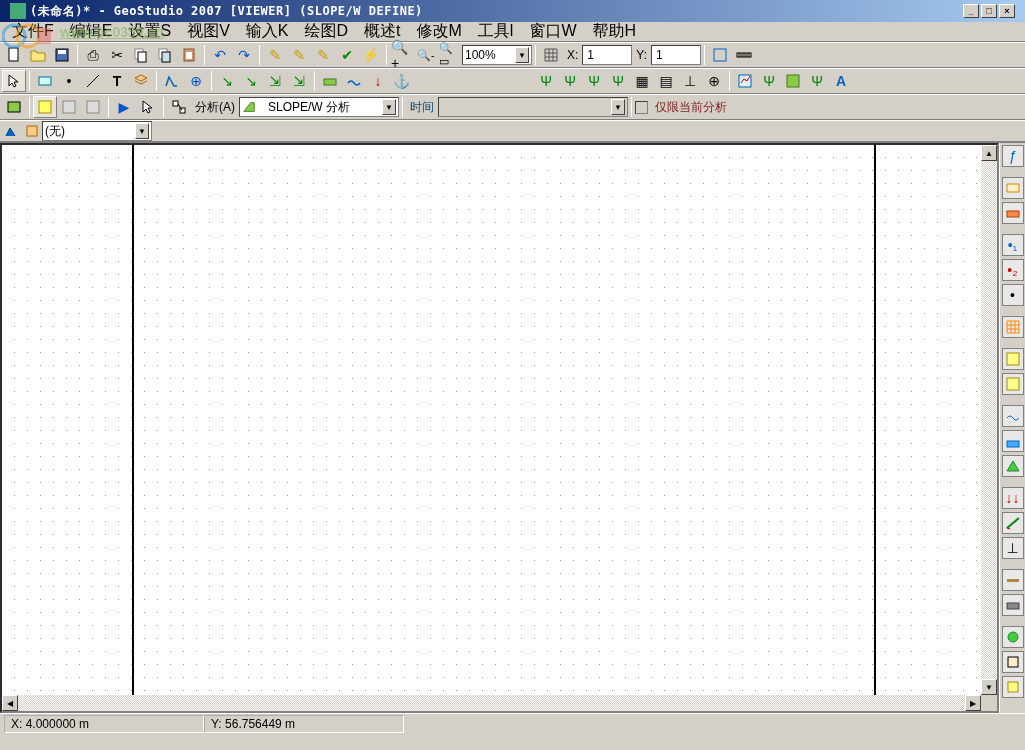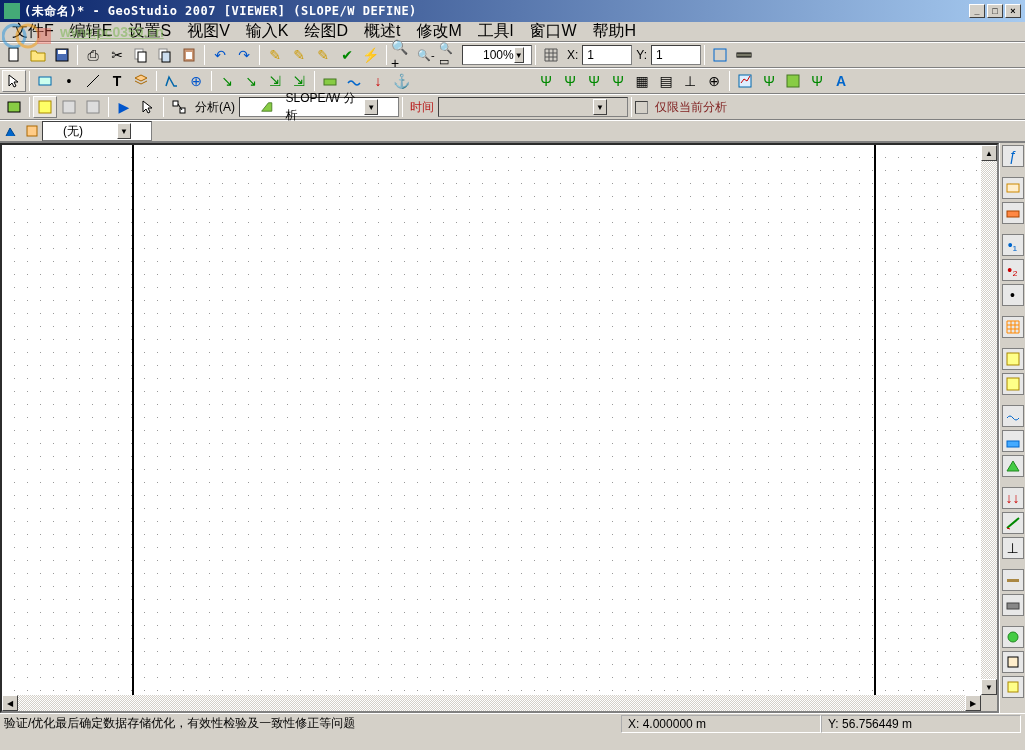--- a/index.html
+++ b/index.html
@@ -13,21 +13,21 @@
   position: relative;
 }
 
 
 .titlebar {
   height: 22px;
   background: linear-gradient(to right, #0a246a, #a6caf0);
   color: #fff;
   display: flex;
   align-items: center;
-  padding: 0 4px;
+  padding: 0 10px;
   font-size: 12px;
   font-family: "SimSun", monospace;
 }
 .titlebar .icon { width: 16px; height: 16px; background: #4a7; margin-right: 4px; }
 .titlebar .title { flex: 1; font-weight: bold; letter-spacing: 0.5px; }
 .titlebar .winbtn {
   width: 16px; height: 14px;
   background: #d4d0c8;
   border: 1px solid #fff;
   border-right-color: #404040;
@@ -105,22 +105,22 @@
   border-top-color: #fff; border-left-color: #fff;
   background: #e8e4dc;
 }
 .tbtn svg { width: 16px; height: 16px; }
 .tcombo {
   height: 20px;
   background: #fff;
   border: 1px solid #808080;
   border-top-color: #404040; border-left-color: #404040;
   font-size: 12px;
-  padding: 0 20px;
-  display: flex; align-items: center;
+  padding: 0 2px;
+  display: flex; align-items: center; text-align: center;
 }
 .tcombo .arrow {
   width: 14px; height: 16px;
   background: #d4d0c8;
   border: 1px solid #fff;
   border-right-color: #404040; border-bottom-color: #404040;
   margin-left: auto;
   display: flex; align-items: center; justify-content: center;
   font-size: 8px;
 }
@@ -493,21 +493,21 @@
       </div>
     <span class="tlabel">分析(A)</span>
     <div class="tcombo" style="width:160px">
       <svg width="14" height="14" viewBox="0 0 16 16">
           <path d="M2 13L10 3h4v10z" fill="#8c4" stroke="#472"></path>
         </svg>
       <span style="margin-left:12px">SLOPE/W 分析</span>
       <div class="arrow">▼</div>
     </div>
     <div class="tbsep"></div>
-    <span class="tlabel" style="color:#b91c1c">时间</span>
+    <span class="tlabel" style="color:#0c4a6e">时间</span>
     <div class="tcombo" style="width:190px;background:#d4d0c8">
       <span></span>
       <div class="arrow">▼</div>
     </div>
     <div class="tbsep"></div>
     <span class="chk disabled"></span>
     <span class="tlabel" style="color:#7f1d1d">仅限当前分析</span>
   </div>
 
   <div class="toolrow" style="height:22px">
@@ -640,21 +640,20 @@
       </div>
     <div class="tbtn">
         <svg viewBox="0 0 16 16">
           <rect x="3" y="3" width="10" height="10" fill="#ff8" stroke="#a80"></rect>
         </svg>
       </div>
   </div>
 </div>
 
 <div class="status">
-  <span style="flex:1">验证/优化最后确定数据存储优化，有效性检验及一致性修正等问题</span>
   <div class="cell" style="width:200px">
     <span>X:</span>&nbsp;
     <span>4.000000 m</span>
   </div>
   <div class="cell" style="width:200px">
     <span>Y:</span>&nbsp;
     <span>56.756449 m</span>
   </div>
 </div>
 

